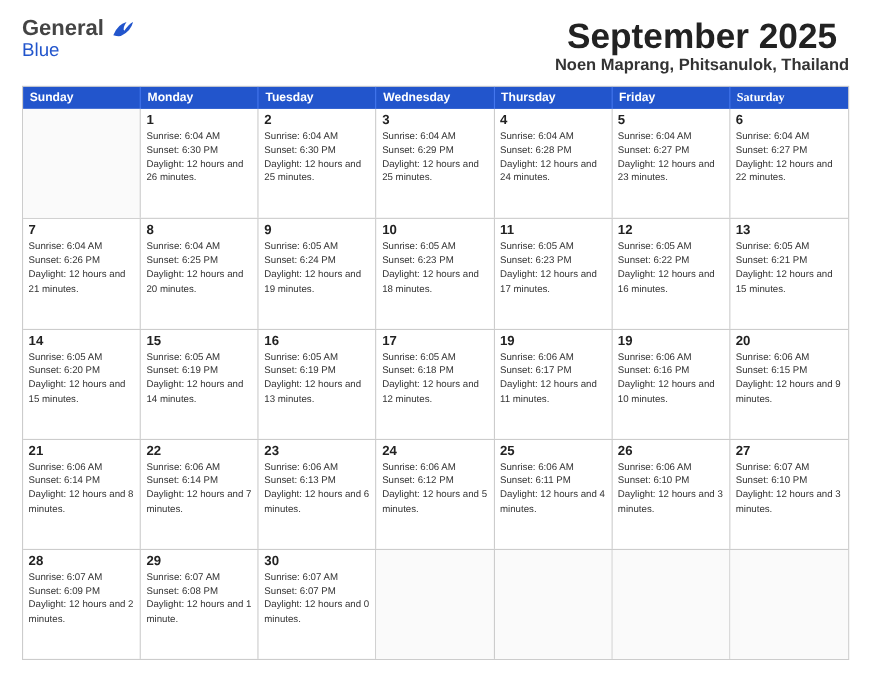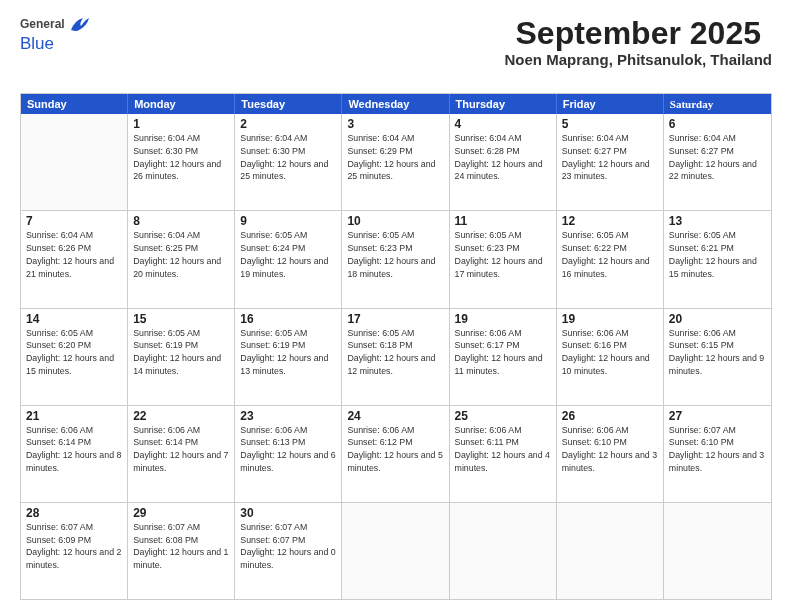--- a/index.html
+++ b/index.html
@@ -40,21 +40,20 @@
     .location-title {
       font-size: 15px;
       font-weight: bold;
       color: #333;
     }
     .calendar {
       flex: 1;
       display: flex;
       flex-direction: column;
       border: 1px solid #ccc;
-      margin-top: 15px;
     }
     .cal-header {
       display: grid;
       grid-template-columns: repeat(7, 1fr);
       background: #2255cc;
     }
     .cal-header-cell {
       color: #fff;
       font-size: 11px;
       font-weight: bold;
@@ -97,21 +96,21 @@
       color: #333;
     }
   </style>
 </head>
 <body>
 
 <div class="page">
   <div class="header">
     <div class="logo">
       <div style="display:flex;align-items:center;">
-        <div style="font-size:12px;font-weight:bold;color:#333;line-height:1;">
+        <div style="font-size:20px;font-weight:bold;color:#333;line-height:1;">
           <span style="color:#444;">General</span>
           <svg width="22" height="18" viewBox="0 0 22 18" style="display:inline-block;vertical-align:middle;margin-left:1px;">
             <path d="M2,14 Q6,4 14,2 Q10,8 12,10 Q16,4 20,2 Q18,10 10,14 Q8,16 2,14Z" fill="#2255cc"></path>
           </svg>
         </div>
       </div>
       <div style="font-size:17px;font-weight:normal;color:#2255cc;line-height:1;margin-top:1px;">Blue</div>
     </div>
     <div class="title-section">
       <div class="month-title">September 2025</div>

